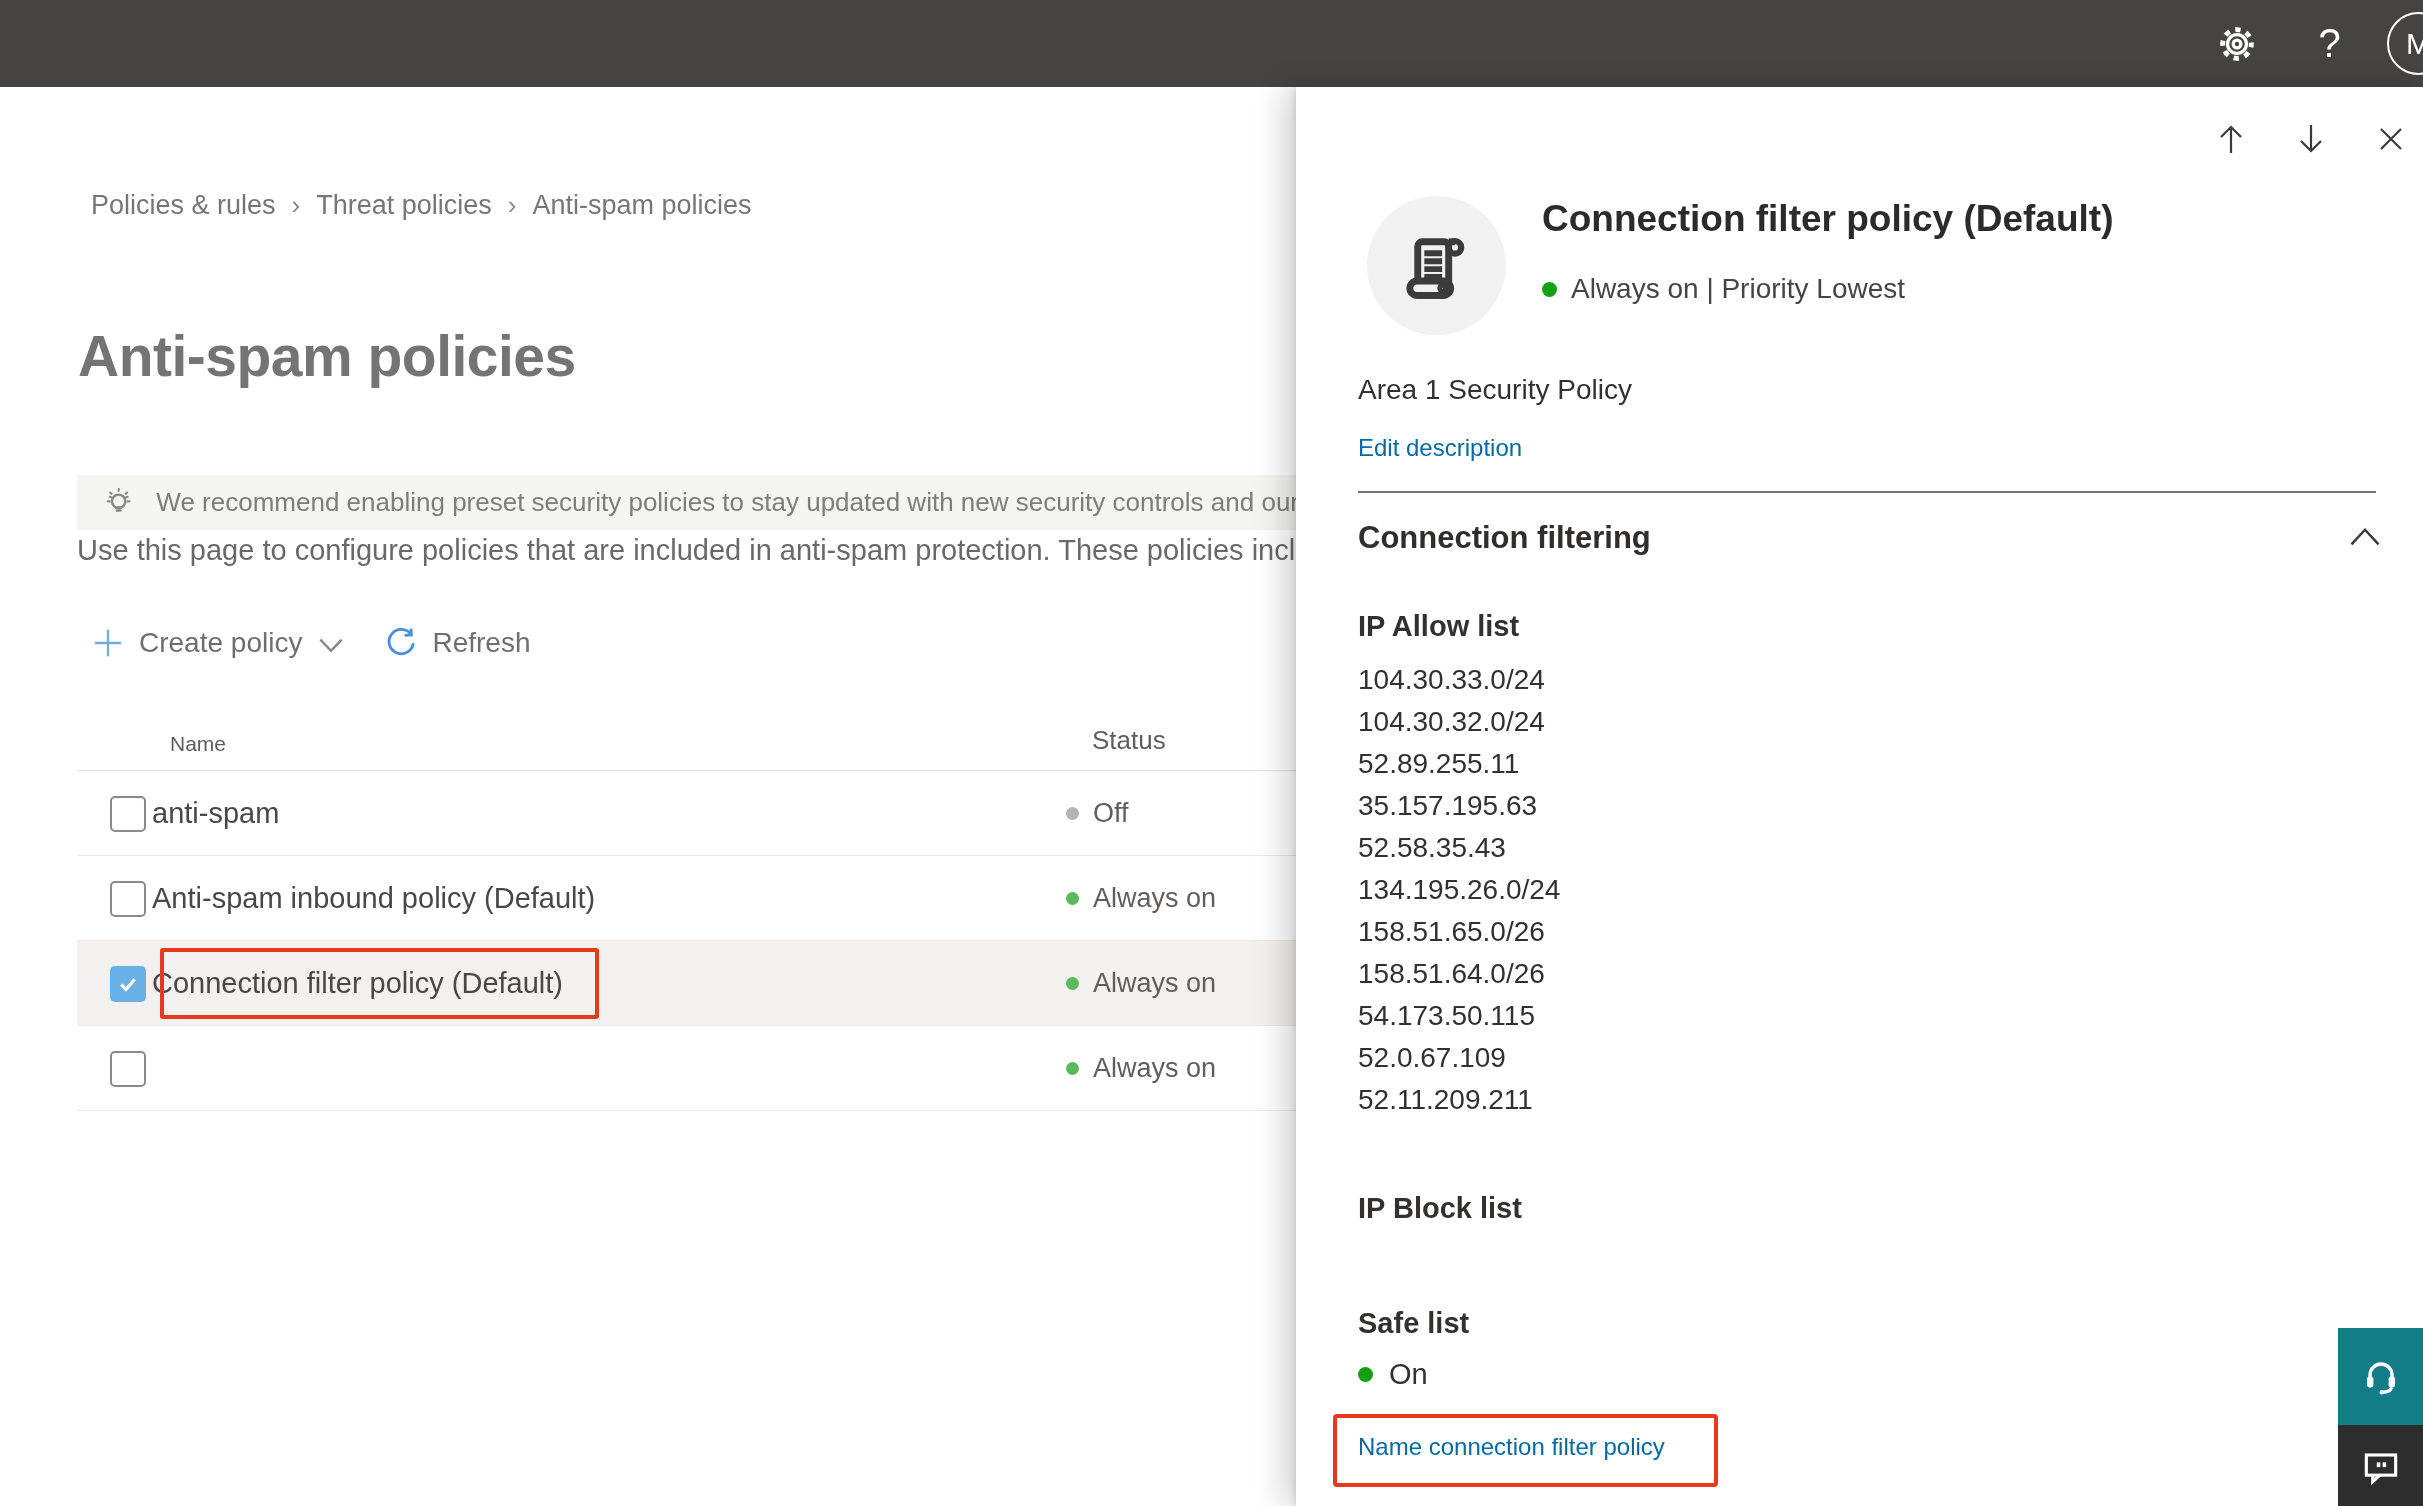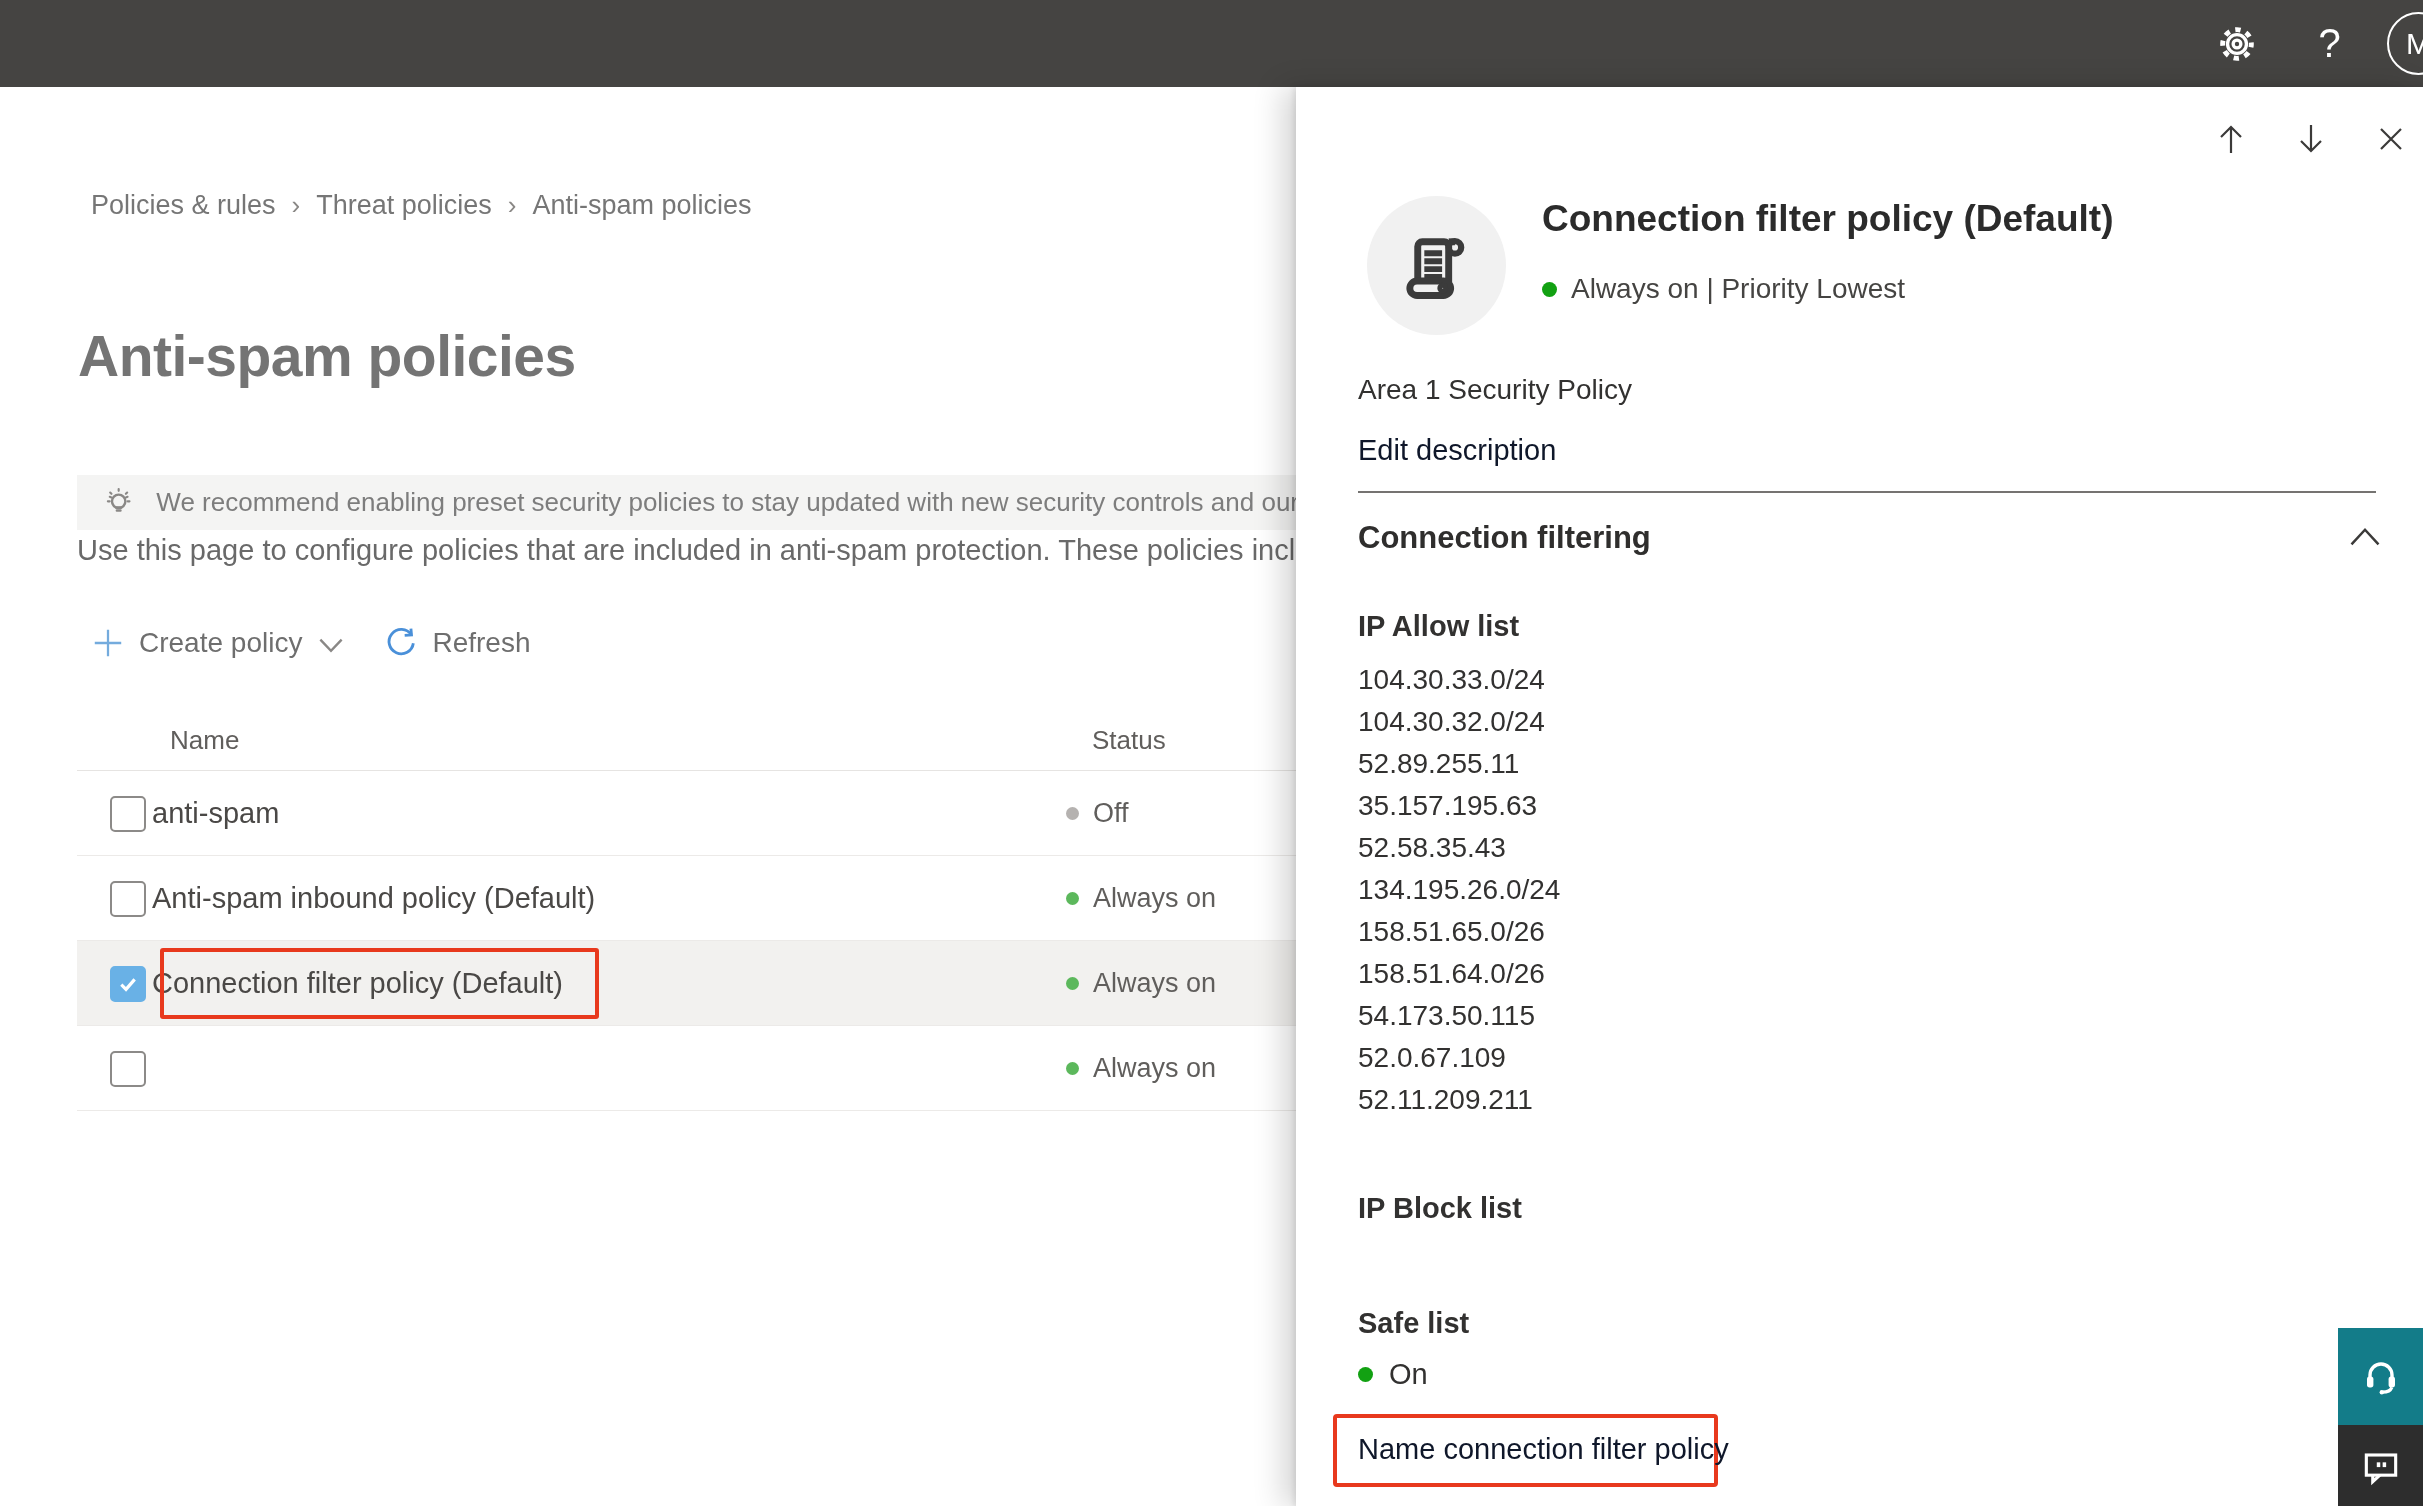--- a/index.html
+++ b/index.html
@@ -31,21 +31,21 @@
 
   .toolbar{position:absolute;left:91px;top:523px;height:50px;display:flex;align-items:flex-end;}
   .tb-btn{display:flex;align-items:center;cursor:pointer;}
   .tb-label{font-size:28px;color:#6e6e6e;margin-left:14px;}
   .chev-dn{margin-left:16px;margin-top:4px;}
   .refresh-btn{margin-left:40px;}
 
   
   .table{position:absolute;left:77px;top:614px;width:1327px;}
   .t-header{position:relative;height:70px;border-bottom:1.5px solid #e6e4e2;}
-  .th-name{position:absolute;left:93px;bottom:14px;font-size:26px;color:#605e5c;}
+  .th-name{position:absolute;left:93px;bottom:14px;font-size:21px;color:#605e5c;}
   .th-status{position:absolute;left:989px;bottom:14px;font-size:26px;color:#605e5c;margin-left:26px;}
   .t-row{position:relative;height:85px;border-bottom:1.5px solid #eceae8;cursor:pointer;}
   .t-row.selected{background:#f2f1ef;}
   .checkbox{position:absolute;left:33px;top:25px;width:36px;height:36px;border:2px solid #8c8a88;
     border-radius:5px;background:#fff;display:flex;align-items:center;justify-content:center;cursor:pointer;}
   .checkbox[data-checked="true"]{background:#69b1e6;border-color:#69b1e6;}
   .checkbox svg{display:none;}
   .checkbox[data-checked="true"] svg{display:block;}
   .row-name{position:absolute;left:75px;top:0;height:100%;display:flex;align-items:center;
     font-size:29px;font-weight:400;color:#4a4846;}
@@ -61,21 +61,21 @@
     box-shadow:-14px 0 28px rgba(0,0,0,.16),-2px 0 6px rgba(0,0,0,.10);}
   .panel-nav{position:absolute;left:915px;top:32px;display:flex;gap:40px;}
   .pn-icon{width:40px;height:40px;cursor:pointer;}
   .p-avatar{position:absolute;left:71px;top:109px;width:139px;height:139px;border-radius:50%;background:#f1f1f1;
     display:flex;align-items:center;justify-content:center;}
   .p-title{position:absolute;left:246px;top:111px;font-size:37px;font-weight:700;color:#2b2b2b;}
   .p-status{position:absolute;left:246px;top:186px;display:flex;align-items:center;gap:14px;}
   .p-status .pdot{width:15px;height:15px;border-radius:50%;background:#12a112;}
   .p-status-text{font-size:28px;color:#454442;}
   .p-desc{position:absolute;left:62px;top:287px;font-size:28px;color:#323130;}
-  .p-link{font-size:29px;color:#0f172a;cursor:pointer;}
+  .p-link{font-size:24px;color:#0369a1;cursor:pointer;}
   .p-editdesc{position:absolute;left:62px;top:347px;}
   .p-divider{position:absolute;left:62px;top:404px;width:1018px;border-top:2px solid #757371;}
   .p-section{position:absolute;left:62px;top:433px;font-size:31px;font-weight:700;color:#2f2e2d;cursor:pointer;}
   .p-chevup{position:absolute;left:1051px;top:436px;cursor:pointer;}
   .p-h3{font-size:29px;font-weight:700;color:#323130;position:absolute;left:62px;}
   .ip-allow-label{top:523px;}
   .ip-list{position:absolute;left:62px;top:572px;display:flex;flex-direction:column;}
   .ip{font-size:28px;color:#323130;height:42px;line-height:42px;}
   .ip-block-label{top:1105px;}
   .safe-label{top:1220px;}

